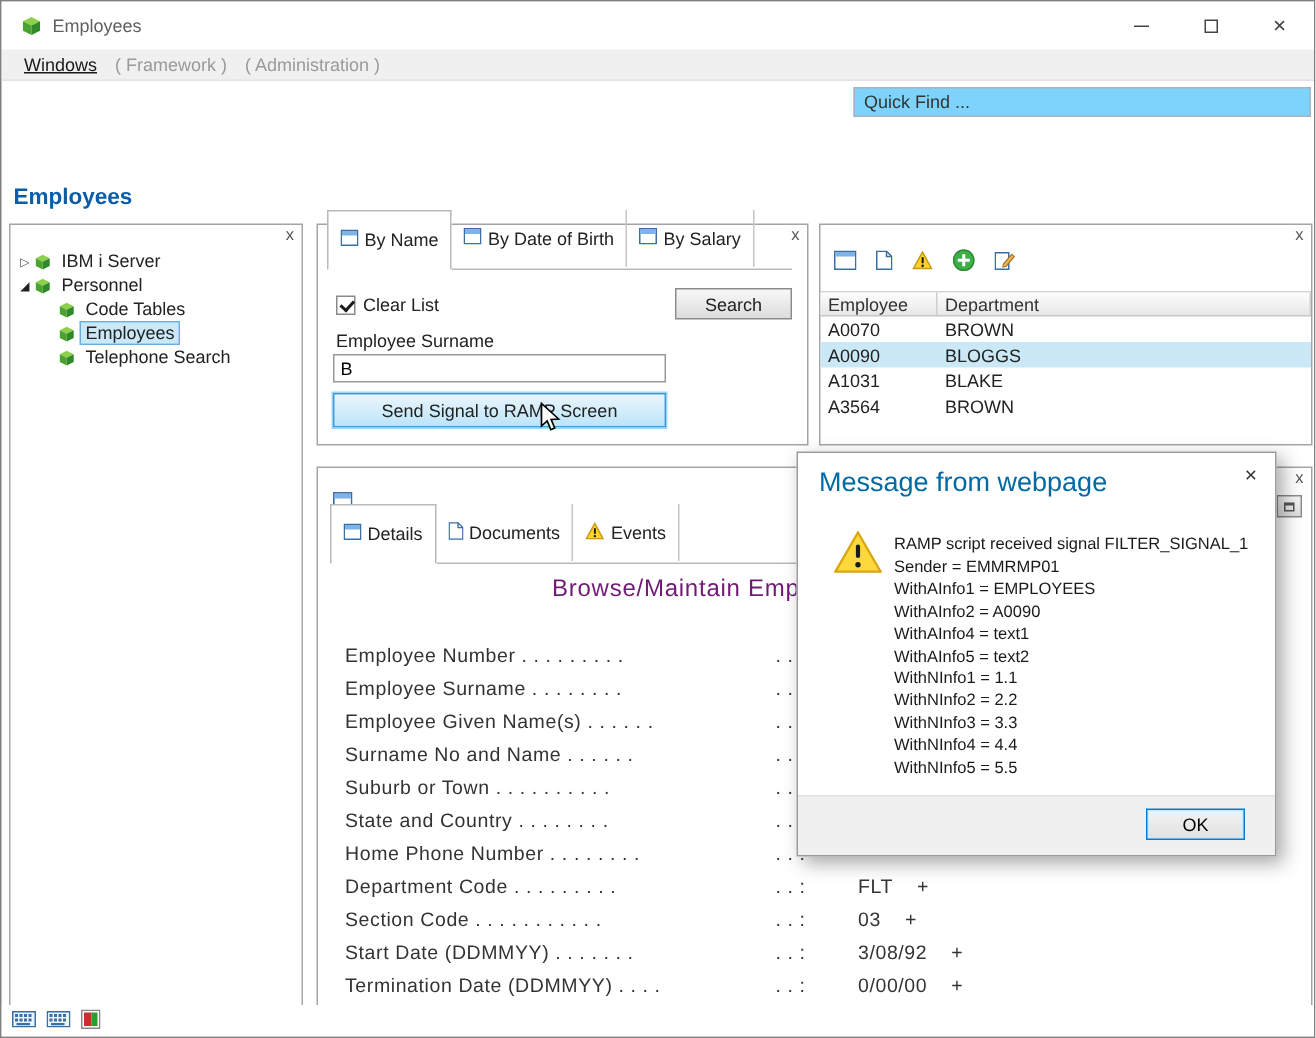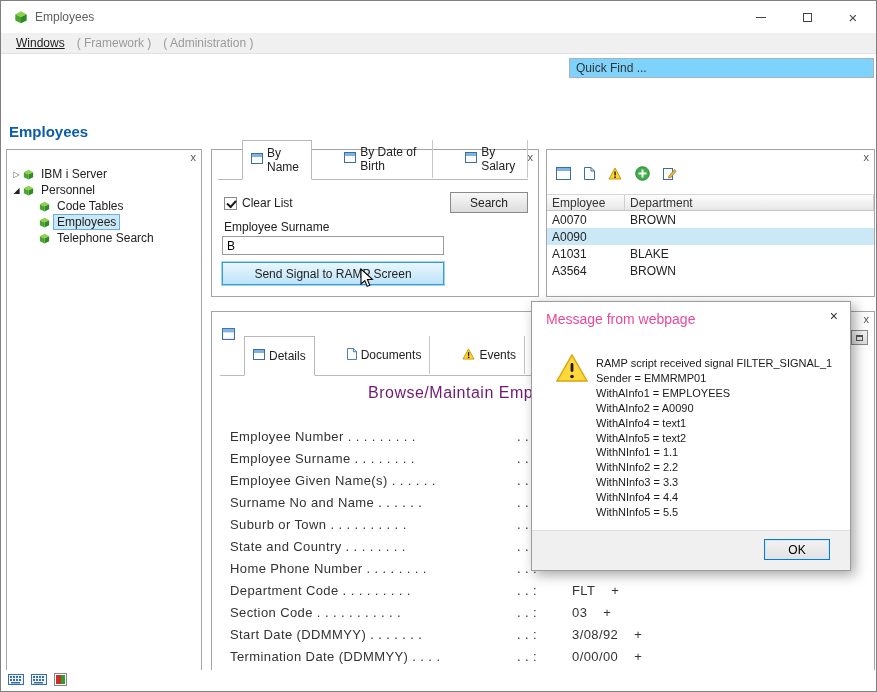--- a/index.html
+++ b/index.html
@@ -37,21 +37,21 @@
   .expander { width:11px; margin-left:4px; font-size:8px; color:#555; text-align:center; }
   .expander.open { color:#222; }
   .lvl1 { padding-left:31px; }
   .ticon { margin-right:3px; display:inline-flex; }
   .tree-label { padding:0 3px; line-height:14px; }
   .tree-label.selected { background:#cbe8f6; outline:1px solid #66afe0; }
 
   
   .filter-panel { left:210px; top:148px; width:328px; height:148px; }
   .tabstrip { position:absolute; top:8px; left:6px; right:10px; height:22px; border-bottom:1px solid #b9b9b9; display:flex; align-items:flex-end; }
-  .tab { display:flex; align-items:center; gap:4px; padding:19px 8px; height:22px;margin-left:24px; }
+  .tab { display:flex; align-items:center; gap:4px; padding:19px 8px; height:22px; }
   .tab.active { border:1px solid #b9b9b9; border-bottom:1px solid #fff; background:#fff; margin-bottom:-1px; }
   .tab.flat { height:18px; margin-bottom:1px; border-right:1px solid #c6c6c6; }
   .clearlist { position:absolute; left:12px; top:46px; display:flex; align-items:center; gap:5px; }
   .checkbox { width:13px; height:13px; border:1px solid #8a8a8a; background:#fff; position:relative; }
   .checkbox.checked::after { content:""; position:absolute; left:2px; top:2px; width:7px; height:4px; border-left:2px solid #1a1a1a; border-bottom:2px solid #1a1a1a; transform:rotate(-48deg); }
   .btn { border:1px solid #8a8a8a; background:linear-gradient(#f8f8f8,#dcdcdc); font-family:"Liberation Sans",sans-serif; font-size:12px; color:#222; }
   .search-btn { position:absolute; right:10px; top:42px; width:78px; height:21px; }
   .surname-label { position:absolute; left:12px; top:70px; }
   .surname-input { position:absolute; left:10px; top:86px; width:222px; height:19px; border:1px solid #9a9a9a; padding:0 4px; font-family:"Liberation Sans",sans-serif; font-size:12px; }
   .send-btn { position:absolute; left:10px; top:112px; width:222px; height:23px; border:1px solid #3c9bd5; background:linear-gradient(#eaf6fd,#bce4f9); box-shadow:0 0 0 1px #9fd5f2; }
@@ -77,21 +77,21 @@
   .form-title { position:absolute; left:108px; top:72px; color:#701a75; font-size:16px; letter-spacing:0.5px;margin-left:48px; }
   .fields { position:absolute; top:114px; left:0; right:0; }
   .frow { position:relative; height:22px; font-size:13px; letter-spacing:0.4px; color:#333; }
   .flabel { position:absolute; left:18px; top:3px; }
   .fcolon { position:absolute; left:305px; top:3px; }
   .fval { position:absolute; left:360px; top:3px; }
   .fplus { margin-left:16px; }
 
   
   .dialog { position:absolute; left:530px; top:300px; width:320px; height:270px; background:#fff; border:1px solid #9b9b9b; box-shadow:4px 4px 12px rgba(0,0,0,0.35); z-index:50; }
-  .dlg-title { position:absolute; left:14px; top:9px; font-size:14px; color:#ec4899; }
+  .dlg-title { position:absolute; left:14px; top:9px; font-size:18px; color:#0369a1; }
   .dlg-close { position:absolute; right:12px; top:7px; font-size:14px; color:#333; line-height:1; }
   .dlg-warning { position:absolute; left:24px; top:52px; }
   .dlg-lines { position:absolute; left:64px; top:54px; font-size:11px; line-height:14.9px; color:#1a1a1a; }
   .dlg-footer { position:absolute; left:0; right:0; bottom:0; height:40px; background:#f0f0f0; border-top:1px solid #dfdfdf; }
   .ok-btn { position:absolute; right:20px; bottom:10px; width:66px; height:21px; border:1px solid #0f78c9; background:linear-gradient(#f2f2f2,#e2e2e2); box-shadow:0 0 0 1px #cde8f8 inset; font-size:12px;text-align:center; }
 
   
   .statusbar { position:absolute; left:0; right:0; bottom:0; height:21px; background:#fff; display:flex; align-items:center; gap:7px; padding-left:7px; }
 </style>
 </head>
@@ -259,20 +259,21 @@
       <div class="grid-header">
         <div class="gh-cell gc-emp">Employee</div>
         <div class="gh-cell gc-desc">Department</div>
       </div>
       <div class="grid-row">
         <div class="gc-emp">A0070</div>
         <div class="gc-desc">BROWN</div>
       </div>
       <div class="grid-row selected">
         <div class="gc-emp">A0090</div>
+        <div class="gc-desc">BLOGGS</div>
       </div>
       <div class="grid-row">
         <div class="gc-emp">A1031</div>
         <div class="gc-desc">BLAKE</div>
       </div>
       <div class="grid-row">
         <div class="gc-emp">A3564</div>
         <div class="gc-desc">BROWN</div>
       </div>
     </div>

